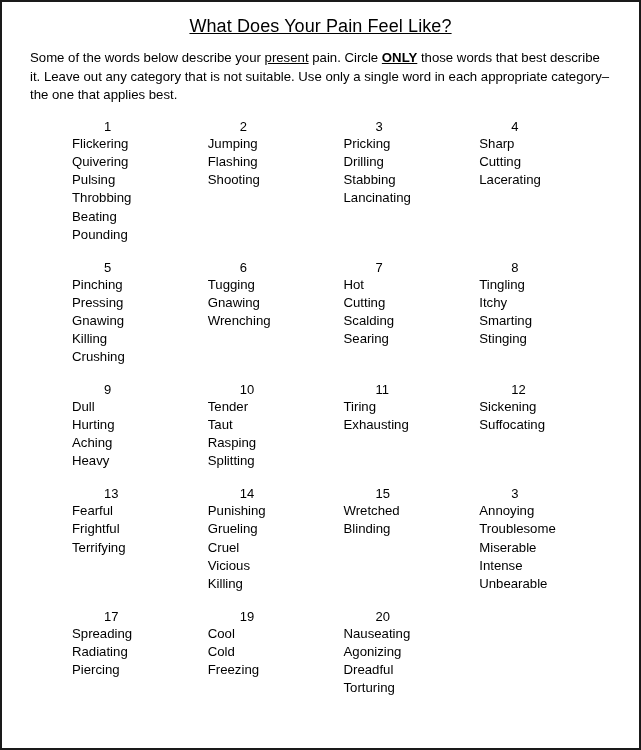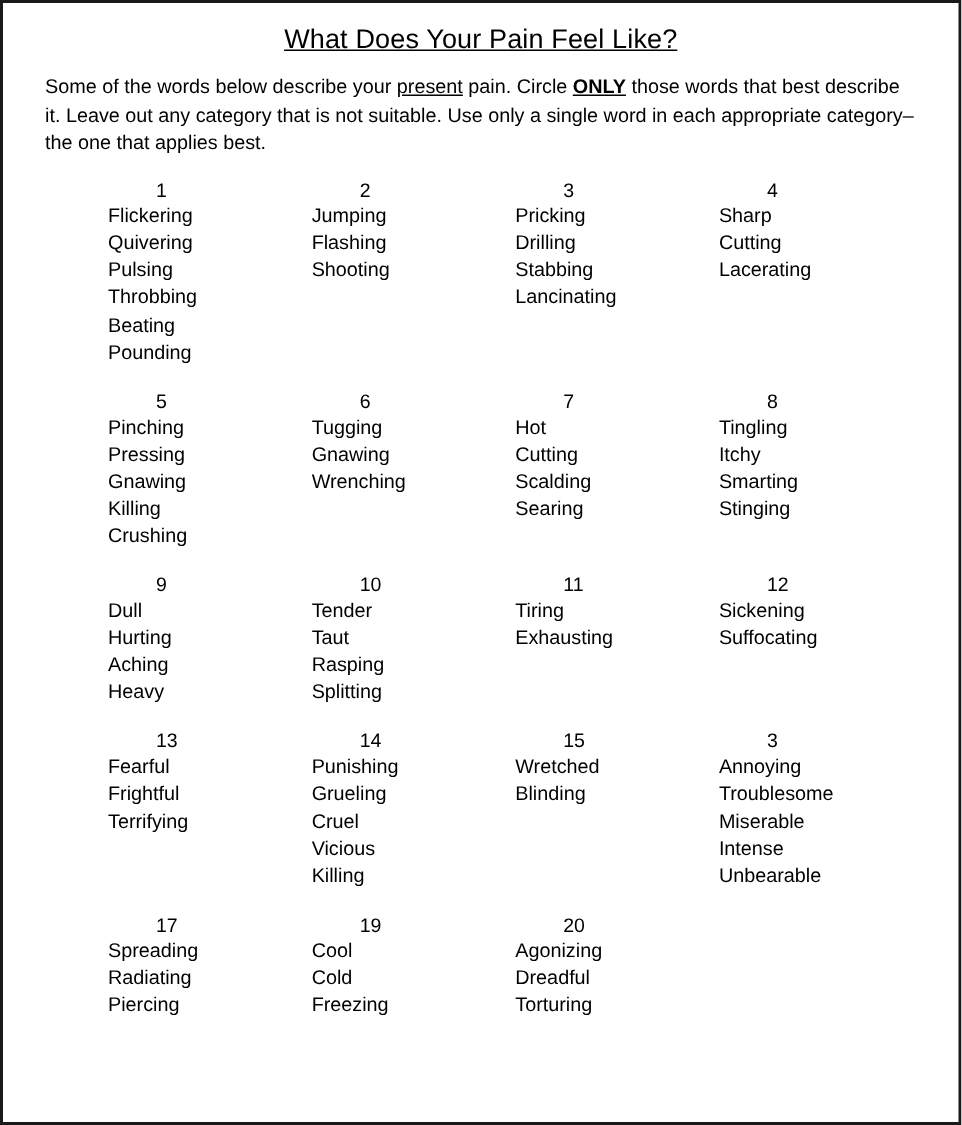--- a/index.html
+++ b/index.html
@@ -193,19 +193,20 @@
         <div class="word">Piercing</div>
       </div>
       <div class="cat">
         <div class="cat-num">19</div>
         <div class="word">Cool</div>
         <div class="word">Cold</div>
         <div class="word">Freezing</div>
       </div>
       <div class="cat">
         <div class="cat-num">20</div>
+        <div class="word">Nauseating</div>
         <div class="word">Agonizing</div>
         <div class="word">Dreadful</div>
         <div class="word">Torturing</div>
       </div>
     </div>
 
 </div>
 
 </body></html>

